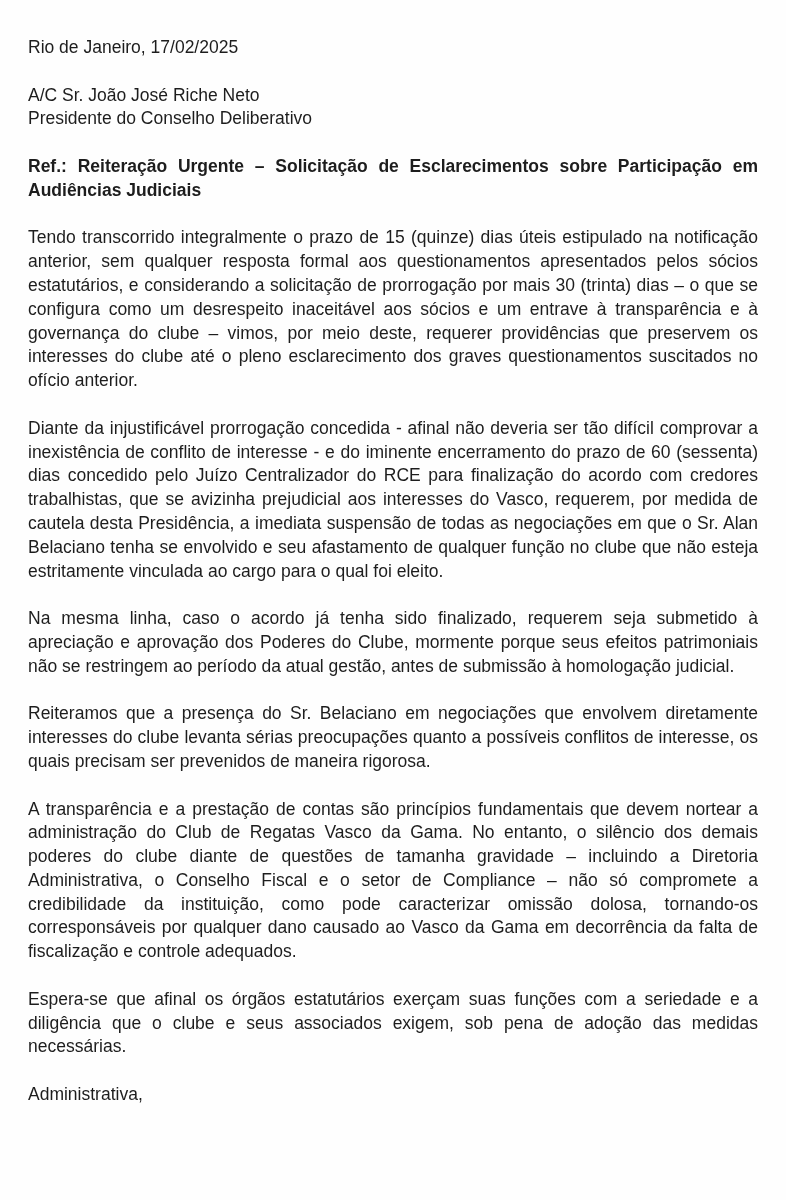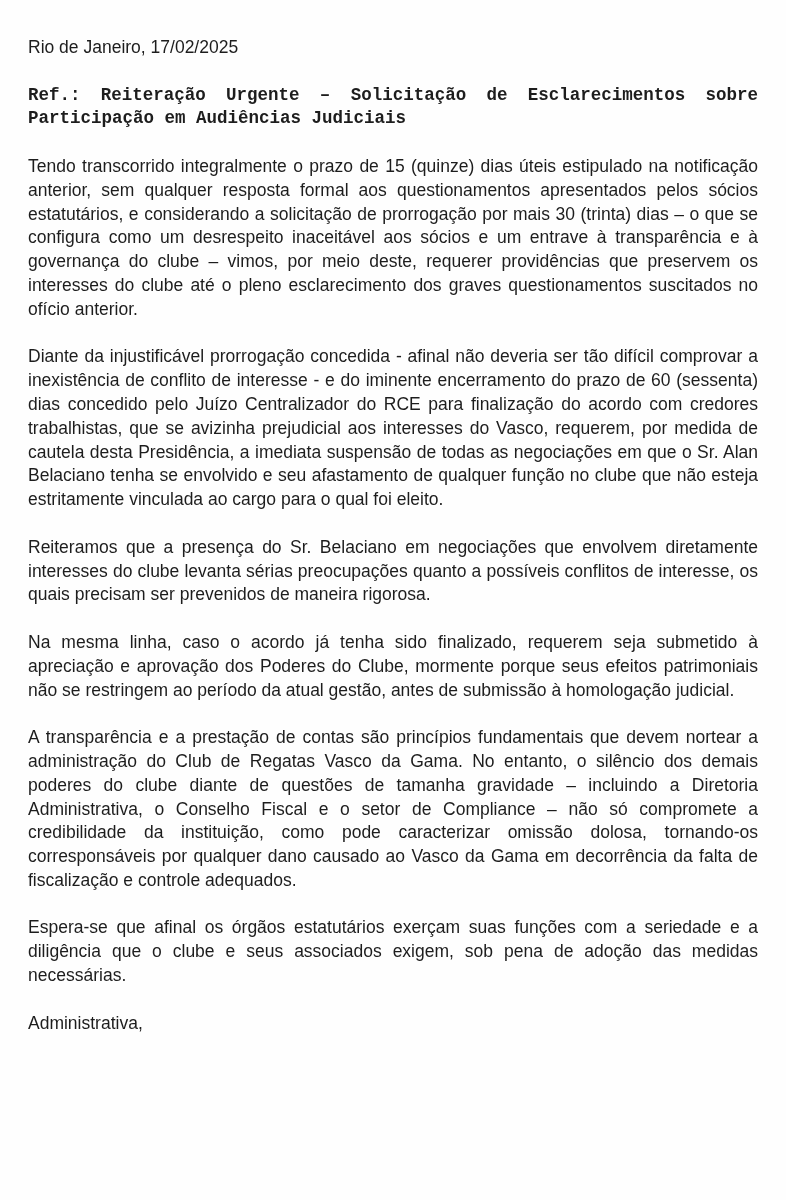--- a/index.html
+++ b/index.html
@@ -29,41 +29,44 @@
   .letter .line {
     margin: 0 0 23.8px 0;
     text-align: justify;
     text-justify: inter-word;
   }
   .left {
     text-align: left !important;
   }
   .subject {
     font-weight: bold;
-    font-family: Liberation Mono, monospace;
   }
 </style>
 </head>
 <body>
 
 <div class="letter">
 
   <div class="line left">Rio de Janeiro, 17/02/2025</div>
 
+  <div class="block left">
+    <div>A/C Sr. João José Riche Neto</div>
+    <div>Presidente do Conselho Deliberativo</div>
+  </div>
 
   <p class="subject">Ref.: Reiteração Urgente – Solicitação de Esclarecimentos sobre Participação em Audiências Judiciais</p>
 
 
   <p>Tendo transcorrido integralmente o prazo de 15 (quinze) dias úteis estipulado na notificação anterior, sem qualquer resposta formal aos questionamentos apresentados pelos sócios estatutários, e considerando a solicitação de prorrogação por mais 30 (trinta) dias – o que se configura como um desrespeito inaceitável aos sócios e um entrave à transparência e à governança do clube – vimos, por meio deste, requerer providências que preservem os interesses do clube até o pleno esclarecimento dos graves questionamentos suscitados no ofício anterior.</p>
 
   <p>Diante da injustificável prorrogação concedida - afinal não deveria ser tão difícil comprovar a inexistência de conflito de interesse - e do iminente encerramento do prazo de 60 (sessenta) dias concedido pelo Juízo Centralizador do RCE para finalização do acordo com credores trabalhistas, que se avizinha prejudicial aos interesses do Vasco, requerem, por medida de cautela desta Presidência, a imediata suspensão de todas as negociações em que o Sr. Alan Belaciano tenha se envolvido e seu afastamento de qualquer função no clube que não esteja estritamente vinculada ao cargo para o qual foi eleito.</p>
 
+  <p>Na mesma linha, caso o acordo já tenha sido finalizado, requerem seja submetido à apreciação e aprovação dos Poderes do Clube, mormente porque seus efeitos patrimoniais não se restringem ao período da atual gestão, antes de submissão à homologação judicial.</p>
+
   <p>Reiteramos que a presença do Sr. Belaciano em negociações que envolvem diretamente interesses do clube levanta sérias preocupações quanto a possíveis conflitos de interesse, os quais precisam ser prevenidos de maneira rigorosa.</p>
-
-  <p>Na mesma linha, caso o acordo já tenha sido finalizado, requerem seja submetido à apreciação e aprovação dos Poderes do Clube, mormente porque seus efeitos patrimoniais não se restringem ao período da atual gestão, antes de submissão à homologação judicial.</p>
 
   <p>A transparência e a prestação de contas são princípios fundamentais que devem nortear a administração do Club de Regatas Vasco da Gama. No entanto, o silêncio dos demais poderes do clube diante de questões de tamanha gravidade – incluindo a Diretoria Administrativa, o Conselho Fiscal e o setor de Compliance – não só compromete a credibilidade da instituição, como pode caracterizar omissão dolosa, tornando-os corresponsáveis por qualquer dano causado ao Vasco da Gama em decorrência da falta de fiscalização e controle adequados.</p>
 
   <p>Espera-se que afinal os órgãos estatutários exerçam suas funções com a seriedade e a diligência que o clube e seus associados exigem, sob pena de adoção das medidas necessárias.</p>
 
   <p class="left">Administrativa,</p>
 
 </div>
 
 </body></html>

